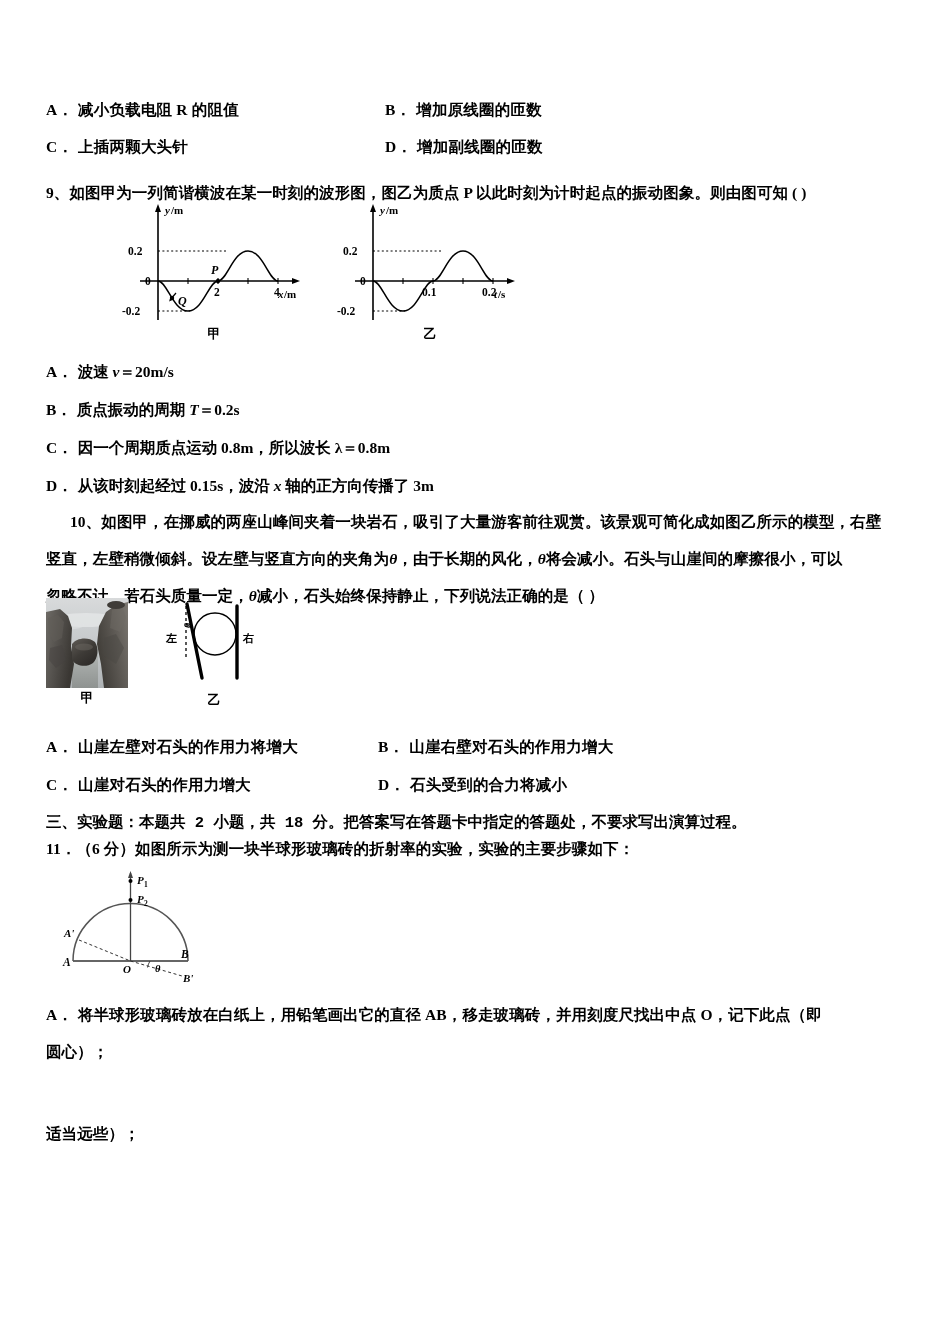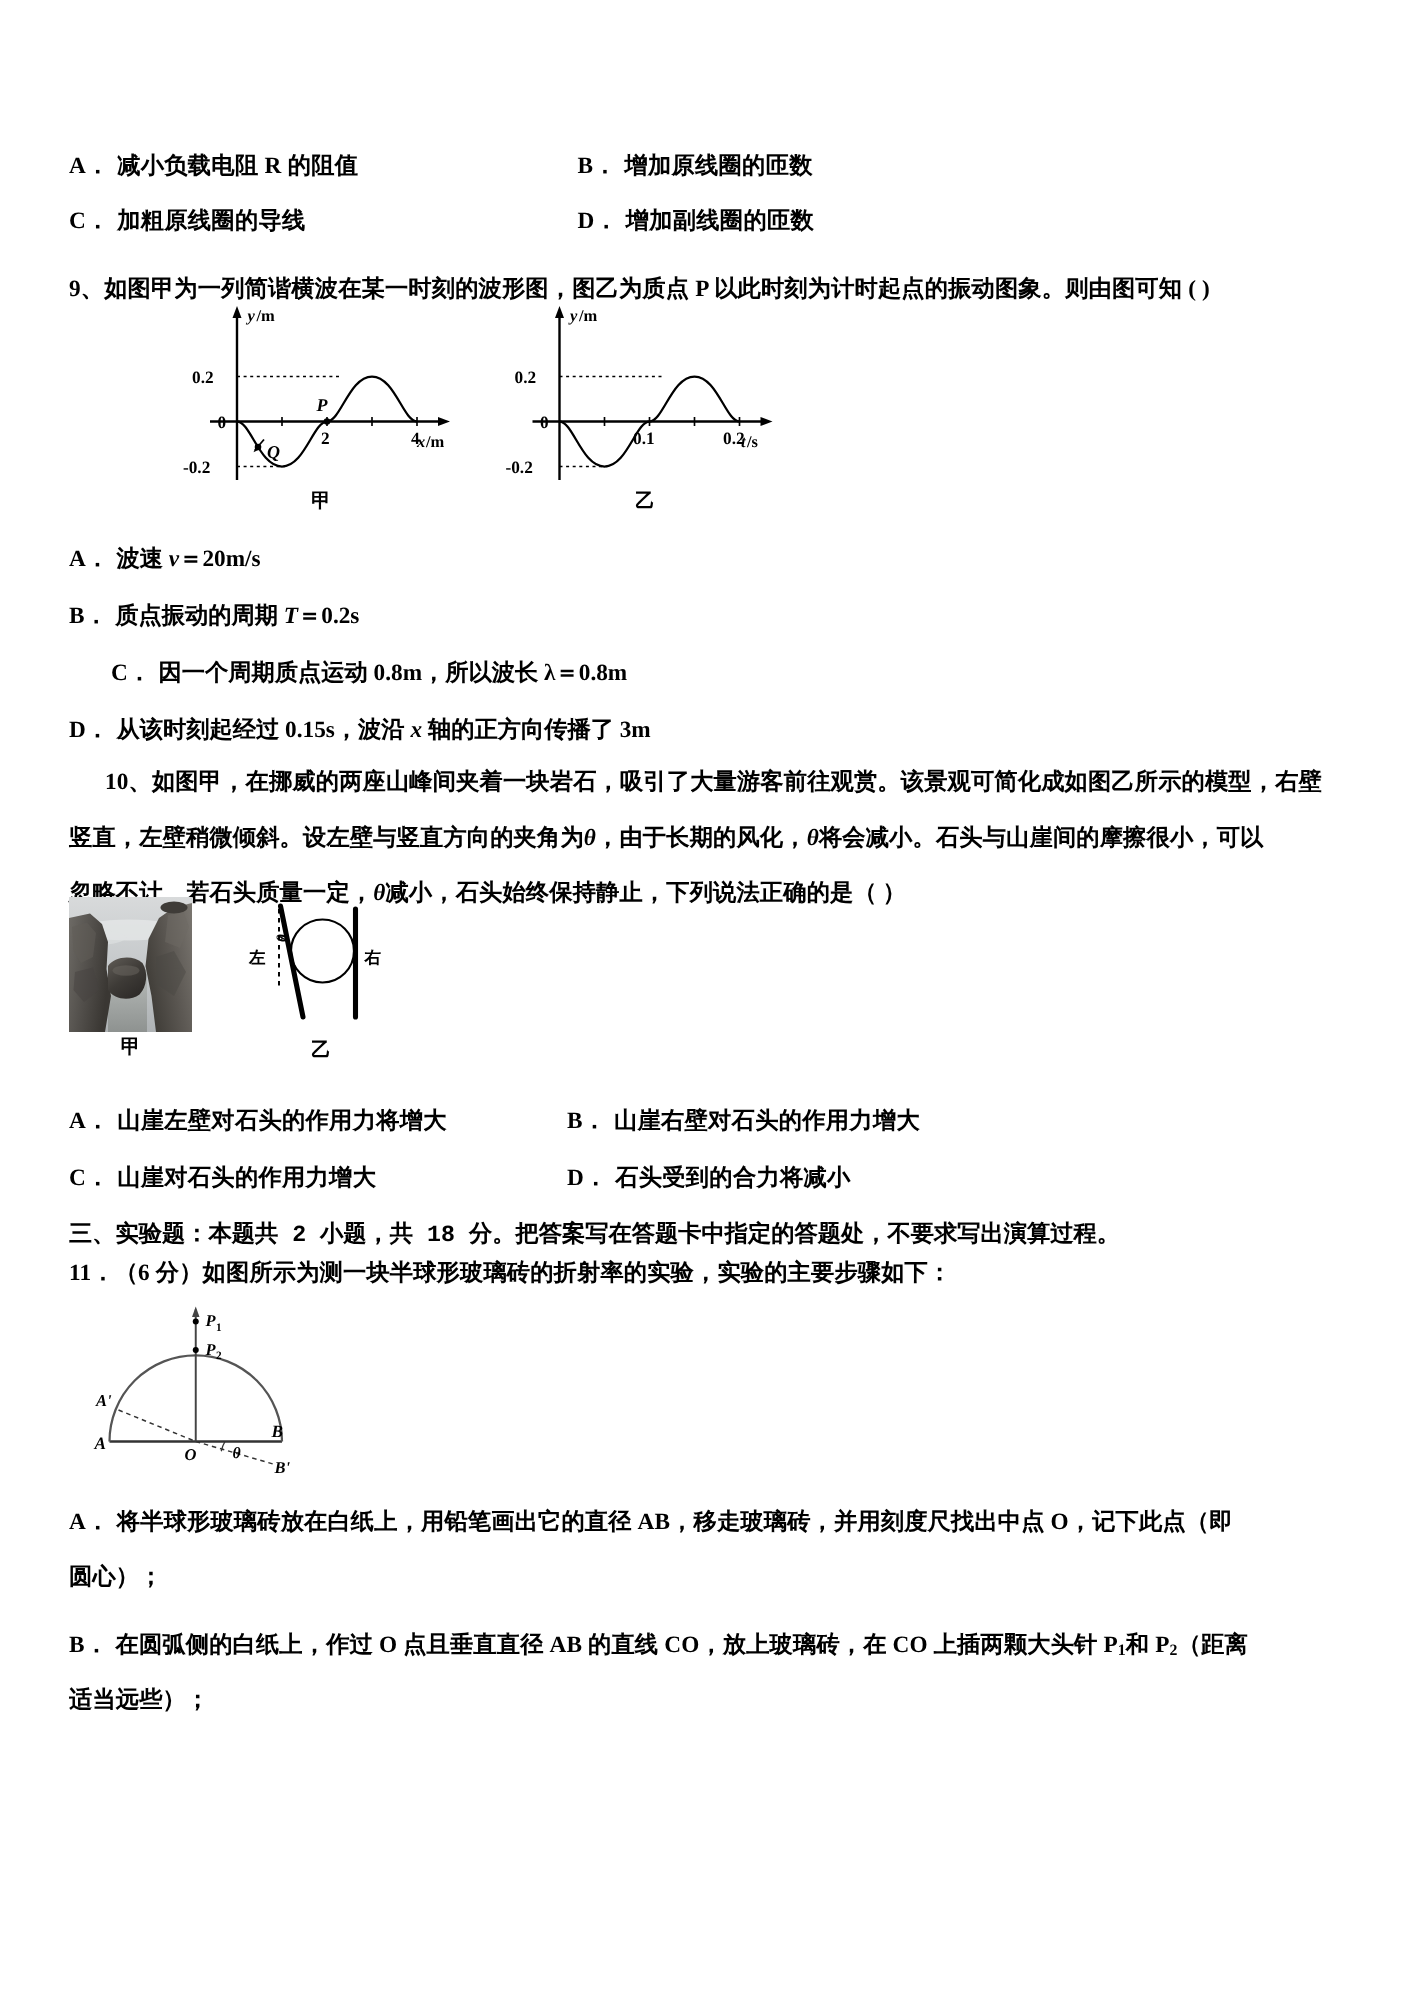--- a/index.html
+++ b/index.html
@@ -144,21 +144,21 @@
   <div class="opt-row opt-a" style="top:100px;">
     <span class="opt-label">A．</span>
     <span class="opt-text">减小负载电阻 R 的阻值</span>
   </div>
   <div class="opt-row opt-b" style="top:100px;">
     <span class="opt-label">B．</span>
     <span class="opt-text">增加原线圈的匝数</span>
   </div>
   <div class="opt-row opt-a" style="top:137px;">
     <span class="opt-label">C．</span>
-    <span class="opt-text">加粗原线圈的导线</span>
+    <span class="opt-text">上插两颗大头针</span>
   </div>
   <div class="opt-row opt-b" style="top:137px;">
     <span class="opt-label">D．</span>
     <span class="opt-text">增加副线圈的匝数</span>
   </div>
 
   <div class="qline" style="top:173px;margin-top:12px;">9、如图甲为一列简谐横波在某一时刻的波形图，图乙为质点 P 以此时刻为计时起点的振动图象。则由图可知 ( )</div>
 
   <div class="fig9">
     <svg width="440" height="145" viewBox="0 0 440 145" xmlns="http://www.w3.org/2000/svg">
@@ -237,21 +237,21 @@
   </div>
 
   <div class="stacked-opt" style="top:362px;">
     <span class="opt-label">A．</span><span>波速 </span><span class="ital-serif">v</span><span>＝20m/s</span>
   </div>
 
   <div class="stacked-opt" style="top:400px;">
     <span class="opt-label">B．</span><span>质点振动的周期 </span><span class="ital-serif">T</span><span>＝0.2s</span>
   </div>
 
-  <div class="stacked-opt" style="top:438px;margin-left:28px;">
+  <div class="stacked-opt" style="top:438px;">
     <span class="opt-label">C．</span><span>因一个周期质点运动 0.8m，所以波长 λ＝0.8m</span>
   </div>
 
   <div class="stacked-opt" style="top:476px;">
     <span class="opt-label">D．</span><span>从该时刻起经过 0.15s，波沿 </span><span class="ital-serif">x</span><span> 轴的正方向传播了 3m</span>
   </div>
 
   <div class="qline qline-just" style="top:514px;margin-left:24px;">10、如图甲，在挪威的两座山峰间夹着一块岩石，吸引了大量游客前往观赏。该景观可简化成如图乙所示的模型，右壁</div>
 
   <div class="qline qline-just" style="top:551px;">
@@ -390,18 +390,15 @@
       <text x="126" y="90" font-family="Liberation Serif, serif" font-size="11.5" font-style="italic" font-weight="bold">B</text>
       <text x="128" y="114" font-family="Liberation Serif, serif" font-size="11" font-style="italic" font-weight="bold">B'</text>
     </svg>
   </div>
 
   <div class="qline qline-just" style="top:1007px;">
     <span class="opt-label">A．</span><span>将半球形玻璃砖放在白纸上，用铅笔画出它的直径 AB，移走玻璃砖，并用刻度尺找出中点 O，记下此点（即</span>
   </div>
   <div class="qline" style="top:1044px;">圆心）；</div>
 
-  <div class="qline qline-just" style="top:1089px;">
-    <span class="opt-label">B．</span><span>在圆弧侧的白纸上，作过 O 点且垂直直径 AB 的直线 CO，放上玻璃砖，在 CO 上插两颗大头针 P</span><sub>1</sub><span>和 P</span><sub>2</sub><span>（距离</span>
-  </div>
   <div class="qline" style="top:1126px;">适当远些）；</div>
 
 </div>
 
 </body></html>

